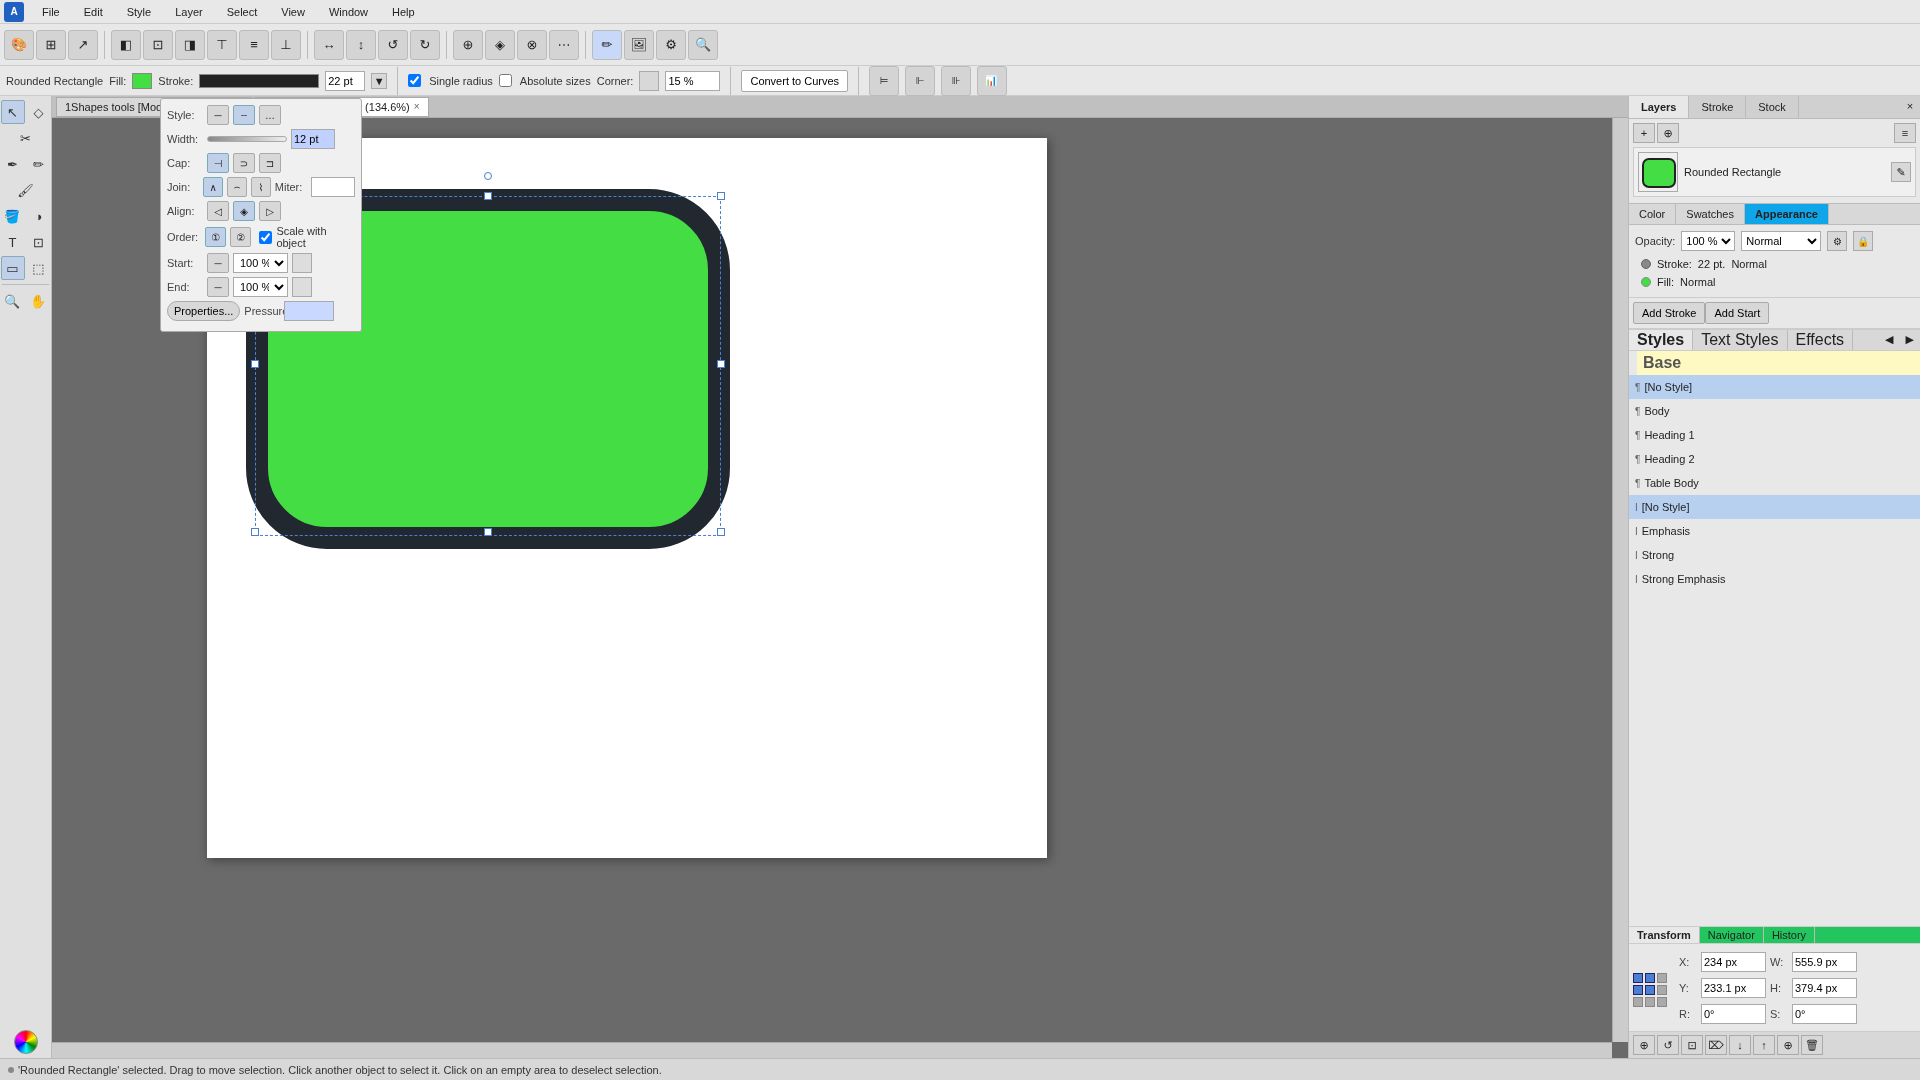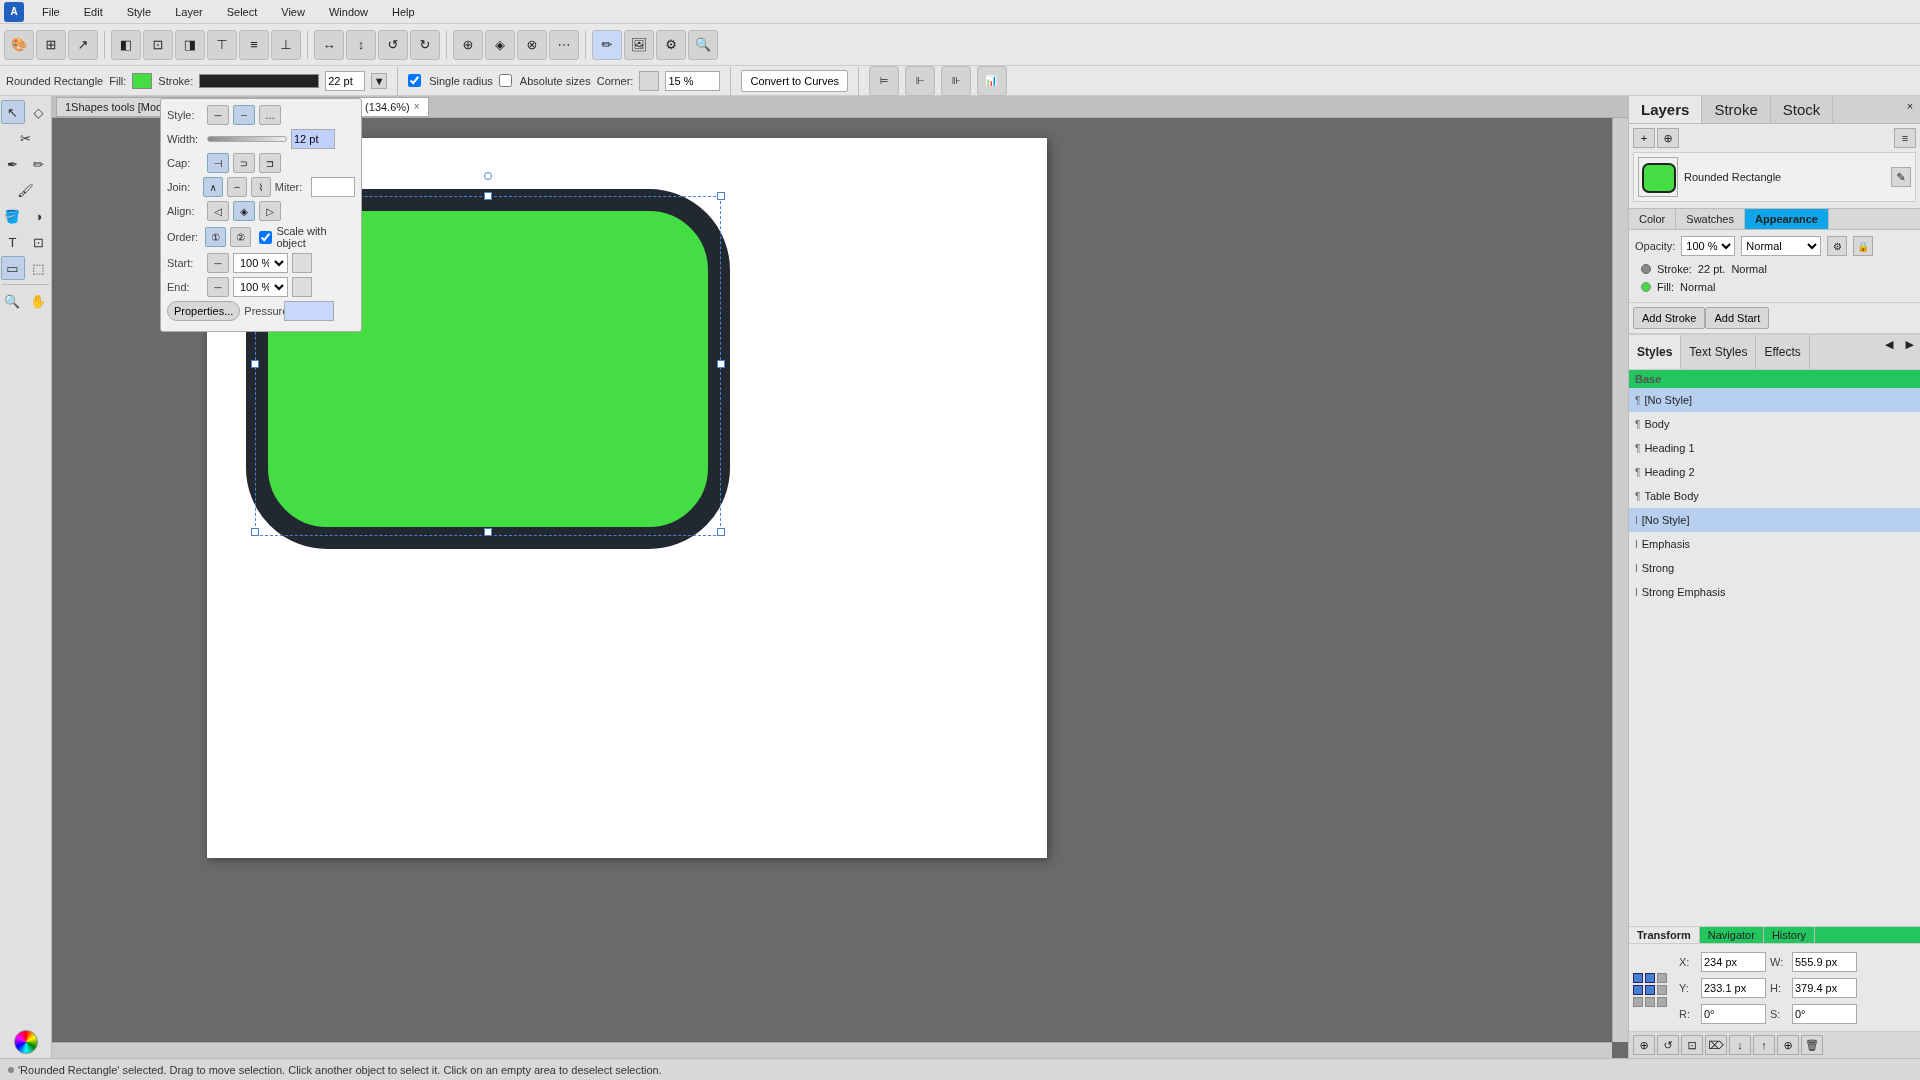--- a/index.html
+++ b/index.html
@@ -311,22 +311,22 @@
       flex: 1;
       overflow-y: auto;
       border-top: 1px solid #ccc;
     }
     .styles-tabs {
       display: flex;
       background: #d8d8d8;
       border-bottom: 1px solid #ccc;
     }
     .styles-tab {
-      padding: 10px 8px;
-      font-size: 12px;
+      padding: 1px 8px;
+      font-size: 16px;
       cursor: pointer;
       border-right: 1px solid #bbb;
     }
     .styles-tab.active { background: #e8e8e8; font-weight: bold; }
 
     .styles-actions {
       display: flex;
       padding: 4px;
       border-bottom: 1px solid #ccc;
     }
@@ -335,24 +335,25 @@
       padding: 0 8px;
       background: #d8d8d8;
       border: 1px solid #aaa;
       font-size: 11px;
       cursor: pointer;
       border-radius: 2px;
     }
 
     .style-list-header {
       padding: 3px 6px;
-      font-size: 11px;
+      font-size: 16px;
       font-weight: bold;
       color: #555;
-      background: #22c55e;
+      background: #fef9c3;
+      margin-left: 8px;
     }
     .style-list-item {
       display: flex;
       align-items: center;
       height: 24px;
       padding: 0 6px;
       cursor: pointer;
       font-size: 11px;
       gap: 4px;
     }
@@ -387,21 +388,21 @@
     }
 
     
     #right-top-tabs {
       display: flex;
       background: #d0d0d0;
       border-bottom: 1px solid #bbb;
     }
     .right-top-tab {
       padding: 5px 12px;
-      font-size: 15px;
+      font-size: 11px;
       cursor: pointer;
       border-right: 1px solid #bbb;
     }
     .right-top-tab.active {
       background: #e8e8e8;
       font-weight: bold;
     }
 
     
     #status-bar {

